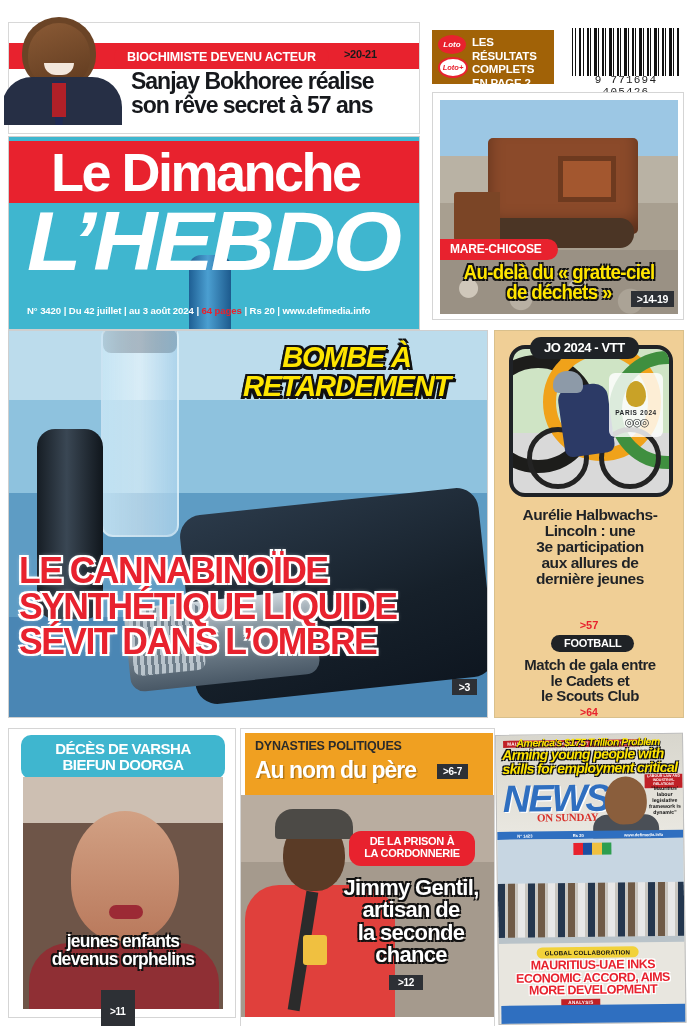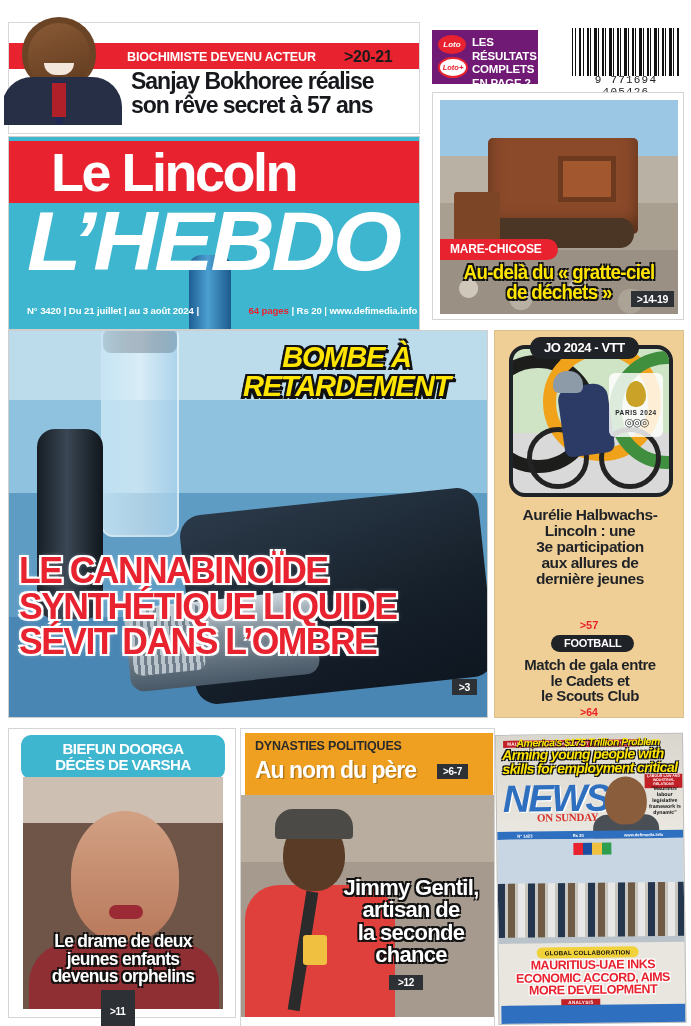--- a/index.html
+++ b/index.html
@@ -24,21 +24,21 @@
   .teaser-kicker{
     position:absolute; left:105px; top:23px;
     background:#e8222e; color:#fff; border-radius:11px;
     padding:3px 14px 4px 14px;
     font-size:13.5px; font-weight:bold; letter-spacing:-0.2px;
     font-stretch:condensed; white-space:nowrap;
     transform:scaleX(0.93); transform-origin:left center;
   }
   .teaser-page{
     position:absolute; left:335px; top:25px;
-    color:#1a1a1a; font-size:16px; font-weight:bold; letter-spacing:-0.3px;
+    color:#1a1a1a; font-size:11px; font-weight:bold; letter-spacing:-0.3px;
   }
   .teaser-head{
     position:absolute; left:122px; top:46px; width:290px;
     color:#16181c; font-weight:bold; font-size:24.5px; line-height:0.98;
     letter-spacing:-1.1px;
     text-shadow: 1.5px 1.5px 0 #fff, -1.5px 1.5px 0 #fff, 1.5px -1.5px 0 #fff, -1.5px -1.5px 0 #fff;
     transform:scaleX(0.94); transform-origin:left top;
   }
   .teaser-photo{
     position:absolute; left:-5px; top:-8px; width:118px; height:110px;
@@ -65,22 +65,22 @@
     position:absolute; left:38px; top:66px; width:34px; height:46px;
     background:#1f2b55; clip-path:polygon(32% 0,68% 0,60% 100%,40% 100%);
   }
   .man-tie{
     position:absolute; left:48px; top:68px; width:14px; height:34px;
     background:#b02028;
   }
 
   
   .loto-box{
-    position:absolute; left:432px; top:30px; width:106px; height:54px;
-    background:#701a75;
+    position:absolute; left:432px; top:30px; width:122px; height:54px;
+    background:#a16207;
   }
   .loto-badge1{
     position:absolute; left:6px; top:5px; width:28px; height:19px;
     background:#e8222e; border-radius:50%;
     color:#fff; font-size:8px; font-weight:bold; font-style:italic;
     display:flex; align-items:center; justify-content:center;
   }
   .loto-badge2{
     position:absolute; left:6px; top:27px; width:30px; height:21px;
     background:#fff; border:2px solid #e8222e; border-radius:50%;
@@ -176,21 +176,21 @@
     position:absolute; left:18px; top:62px;
     color:#fff; font-weight:bold; font-size:84px; line-height:1;
     font-style:italic; letter-spacing:-3px;
     transform:scaleX(1.06); transform-origin:left top;
   }
   .mast-info{
     position:absolute; left:18px; bottom:13px; width:380px;
     color:#fff; font-size:9.6px; font-weight:bold; letter-spacing:-0.1px;
     white-space:nowrap;
   }
-  .mast-info .hl{ color:#e8222e;margin-left:47px; }
+  .mast-info .hl{ color:#e8222e; }
   .mast-bottle{
     position:absolute; left:180px; top:118px; width:42px; height:78px;
     background:linear-gradient(90deg,#1e5f94,#4b9fd1 45%,#1d5a8d);
     border-radius:12px 12px 4px 4px;
   }
 
   
   .hero{
     position:absolute; left:8px; top:330px; width:480px; height:388px;
     background:linear-gradient(#bcdcec 0 18%, #8ec2de 18% 42%, #5e9cc4 42% 74%, #4a86b4 74% 100%);
@@ -581,27 +581,27 @@
     <div class="mare-kicker">MARE-CHICOSE</div>
     <div class="mare-title">
       <div>Au-delà du « gratte-ciel</div>
       <div>de déchets »</div>
     </div>
     <div class="mare-page">&gt;14-19</div>
   </div>
 
   <div class="mast">
     <div class="mast-red"></div>
-    <div class="mast-le">Le Lincoln</div>
+    <div class="mast-le">Le Dimanche</div>
     <div class="mast-bottle"></div>
     <div class="mast-hebdo">L’HEBDO</div>
     <div class="mast-info">
       <span>N° 3420</span>
       <span> | </span>
-      <span>Du 21 juillet</span>
+      <span>Du 42 juillet</span>
       <span> | </span>
       <span>au 3 août 2024</span>
       <span> | </span>
       <span class="hl">64 pages</span>
       <span> | </span>
       <span>Rs 20</span>
       <span> | </span>
       <span>www.defimedia.info</span>
     </div>
   </div>
@@ -653,48 +653,51 @@
     <div class="sport-title2">
       <div>Match de gala entre</div>
       <div>le Cadets et</div>
       <div>le Scouts Club</div>
     </div>
     <div class="sport-page2">&gt;64</div>
   </div>
 
   <div class="varsha">
     <div class="varsha-kicker">
+      <div>DÉCÈS DE VARSHA</div>
       <div>BIEFUN DOORGA</div>
-      <div>DÉCÈS DE VARSHA</div>
     </div>
     <div class="varsha-photo">
       <div class="v-hair"></div>
       <div class="v-face"></div>
       <div class="v-lips"></div>
       <div class="v-top"></div>
     </div>
     <div class="varsha-title">
-      <div>Le drame de deux</div>
       <div>jeunes enfants</div>
       <div>devenus orphelins</div>
     </div>
     <div class="varsha-page">&gt;11</div>
   </div>
 
   <div class="dyn">
     <div class="dyn-band"></div>
     <div class="dyn-kicker">DYNASTIES POLITIQUES</div>
     <div class="dyn-title">Au nom du père</div>
     <div class="dyn-page">&gt;6-7</div>
     <div class="dyn-photo">
       <div class="j-body"></div>
       <div class="j-head"></div>
       <div class="j-cap"></div>
       <div class="j-strap"></div>
       <div class="j-badge"></div>
+      <div class="dyn-kicker2">
+        <div>DE LA PRISON À</div>
+        <div>LA CORDONNERIE</div>
+      </div>
       <div class="dyn-title2">
         <div>Jimmy Gentil,</div>
         <div>artisan de</div>
         <div>la seconde</div>
         <div>chance</div>
       </div>
       <div class="dyn-page2">&gt;12</div>
     </div>
   </div>
 

